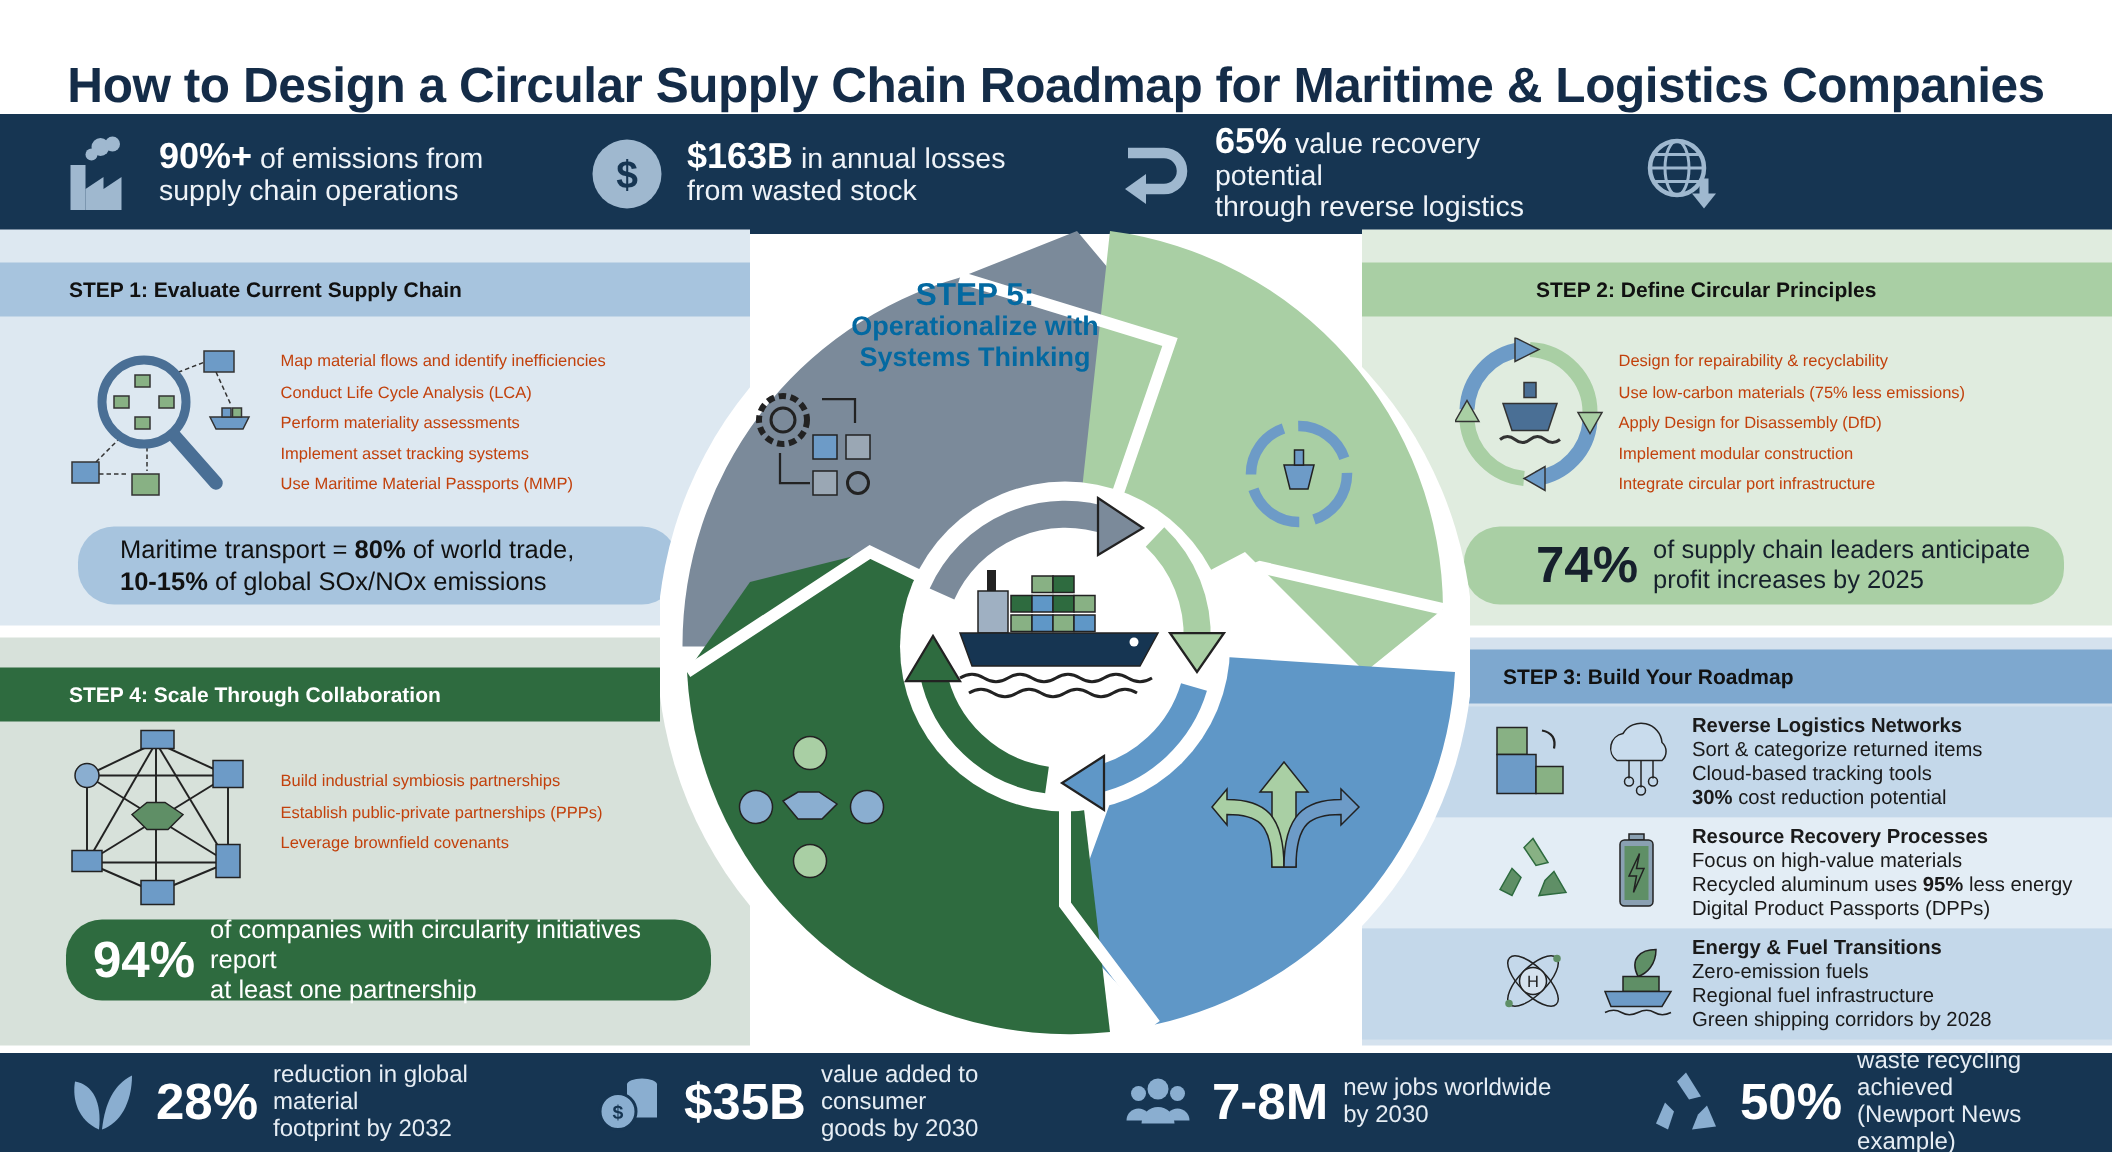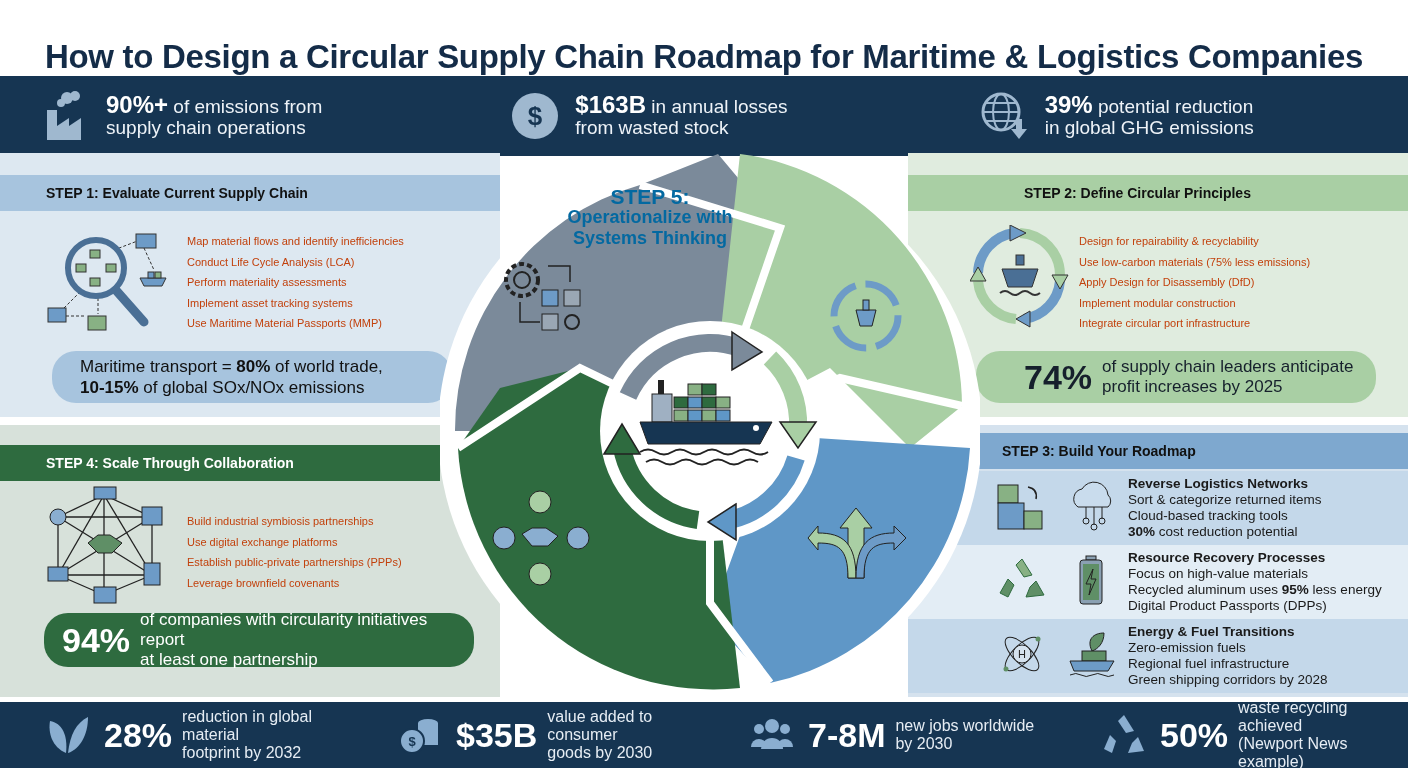--- a/index.html
+++ b/index.html
@@ -82,31 +82,39 @@
     <span class="ic">
       <svg width="48" height="48" viewBox="0 0 48 48">
           <circle cx="24" cy="24" r="23" fill="#9fb8cf"></circle>
           <text x="24" y="33" text-anchor="middle" font-family="Liberation Sans, sans-serif" font-weight="bold" font-size="26" fill="#163552">$</text>
         </svg>
     </span>
     <div class="txt"><span class="big">$163B</span><span> in annual losses</span><br><span>from wasted stock</span></div>
   </div>
   <div class="stat">
     <span class="ic">
+      <svg width="48" height="48" viewBox="0 0 48 48">
+          <path d="M6 10 H30 A12 12 0 0 1 30 34 H16" fill="none" stroke="#9fb8cf" stroke-width="7"></path>
+          <polygon points="4,34 18,24 18,44" fill="#9fb8cf"></polygon>
+        </svg>
+    </span>
+    <div class="txt"><span class="big">65%</span><span> value recovery potential</span><br><span>through reverse logistics</span></div>
+  </div>
+  <div class="stat">
+    <span class="ic">
       <svg width="50" height="50" viewBox="0 0 50 50">
           <circle cx="21" cy="21" r="18" fill="none" stroke="#9fb8cf" stroke-width="3"></circle>
           <ellipse cx="21" cy="21" rx="8" ry="18" fill="none" stroke="#9fb8cf" stroke-width="2"></ellipse>
           <line x1="3" y1="21" x2="39" y2="21" stroke="#9fb8cf" stroke-width="2"></line>
           <line x1="6" y1="12" x2="36" y2="12" stroke="#9fb8cf" stroke-width="2"></line>
           <line x1="6" y1="30" x2="36" y2="30" stroke="#9fb8cf" stroke-width="2"></line>
           <rect x="36" y="28" width="6" height="12" fill="#9fb8cf"></rect>
           <polygon points="31,38 47,38 39,48" fill="#9fb8cf"></polygon>
         </svg>
     </span>
-    <div class="txt"><span class="big">39%</span><span> potential reduction</span><br><span>in global GHG emissions</span></div>
   </div>
 </div>
 
 <div class="panel p1">
   <div class="hdr">STEP 1: Evaluate Current Supply Chain</div>
   <span style="position:absolute;left:44px;top:75px;">
     <svg width="136" height="110" viewBox="0 0 136 110">
       <line x1="70" y1="22" x2="96" y2="12" stroke="#333" stroke-dasharray="3,2"></line>
         <line x1="100" y1="20" x2="110" y2="42" stroke="#333" stroke-dasharray="3,2"></line>
       <line x1="20" y1="80" x2="38" y2="62" stroke="#333" stroke-dasharray="3,2"></line>
@@ -191,21 +199,20 @@
       <circle cx="14" cy="34" r="8" fill="#8aaed0" stroke="#222"></circle>
         <rect x="50" y="4" width="22" height="12" fill="#6d9bc7" stroke="#222"></rect>
         <rect x="98" y="24" width="20" height="18" fill="#6d9bc7" stroke="#222"></rect>
         <rect x="4" y="84" width="20" height="14" fill="#6d9bc7" stroke="#222"></rect>
         <rect x="100" y="80" width="16" height="22" fill="#6d9bc7" stroke="#222"></rect>
         <rect x="50" y="104" width="22" height="16" fill="#6d9bc7" stroke="#222"></rect>
     </svg>
   </span>
   <div class="list">
     <div>Build industrial symbiosis partnerships</div>
-    <div>Use digital exchange platforms</div>
     <div>Establish public-private partnerships (PPPs)</div>
     <div>Leverage brownfield covenants</div>
   </div>
   <div class="callout">
     <span class="pct">94%</span>
     <span class="ctext"><span>of companies with circularity initiatives report</span><br><span>at least one partnership</span></span>
   </div>
 </div>
 
 <div class="panel p3">

